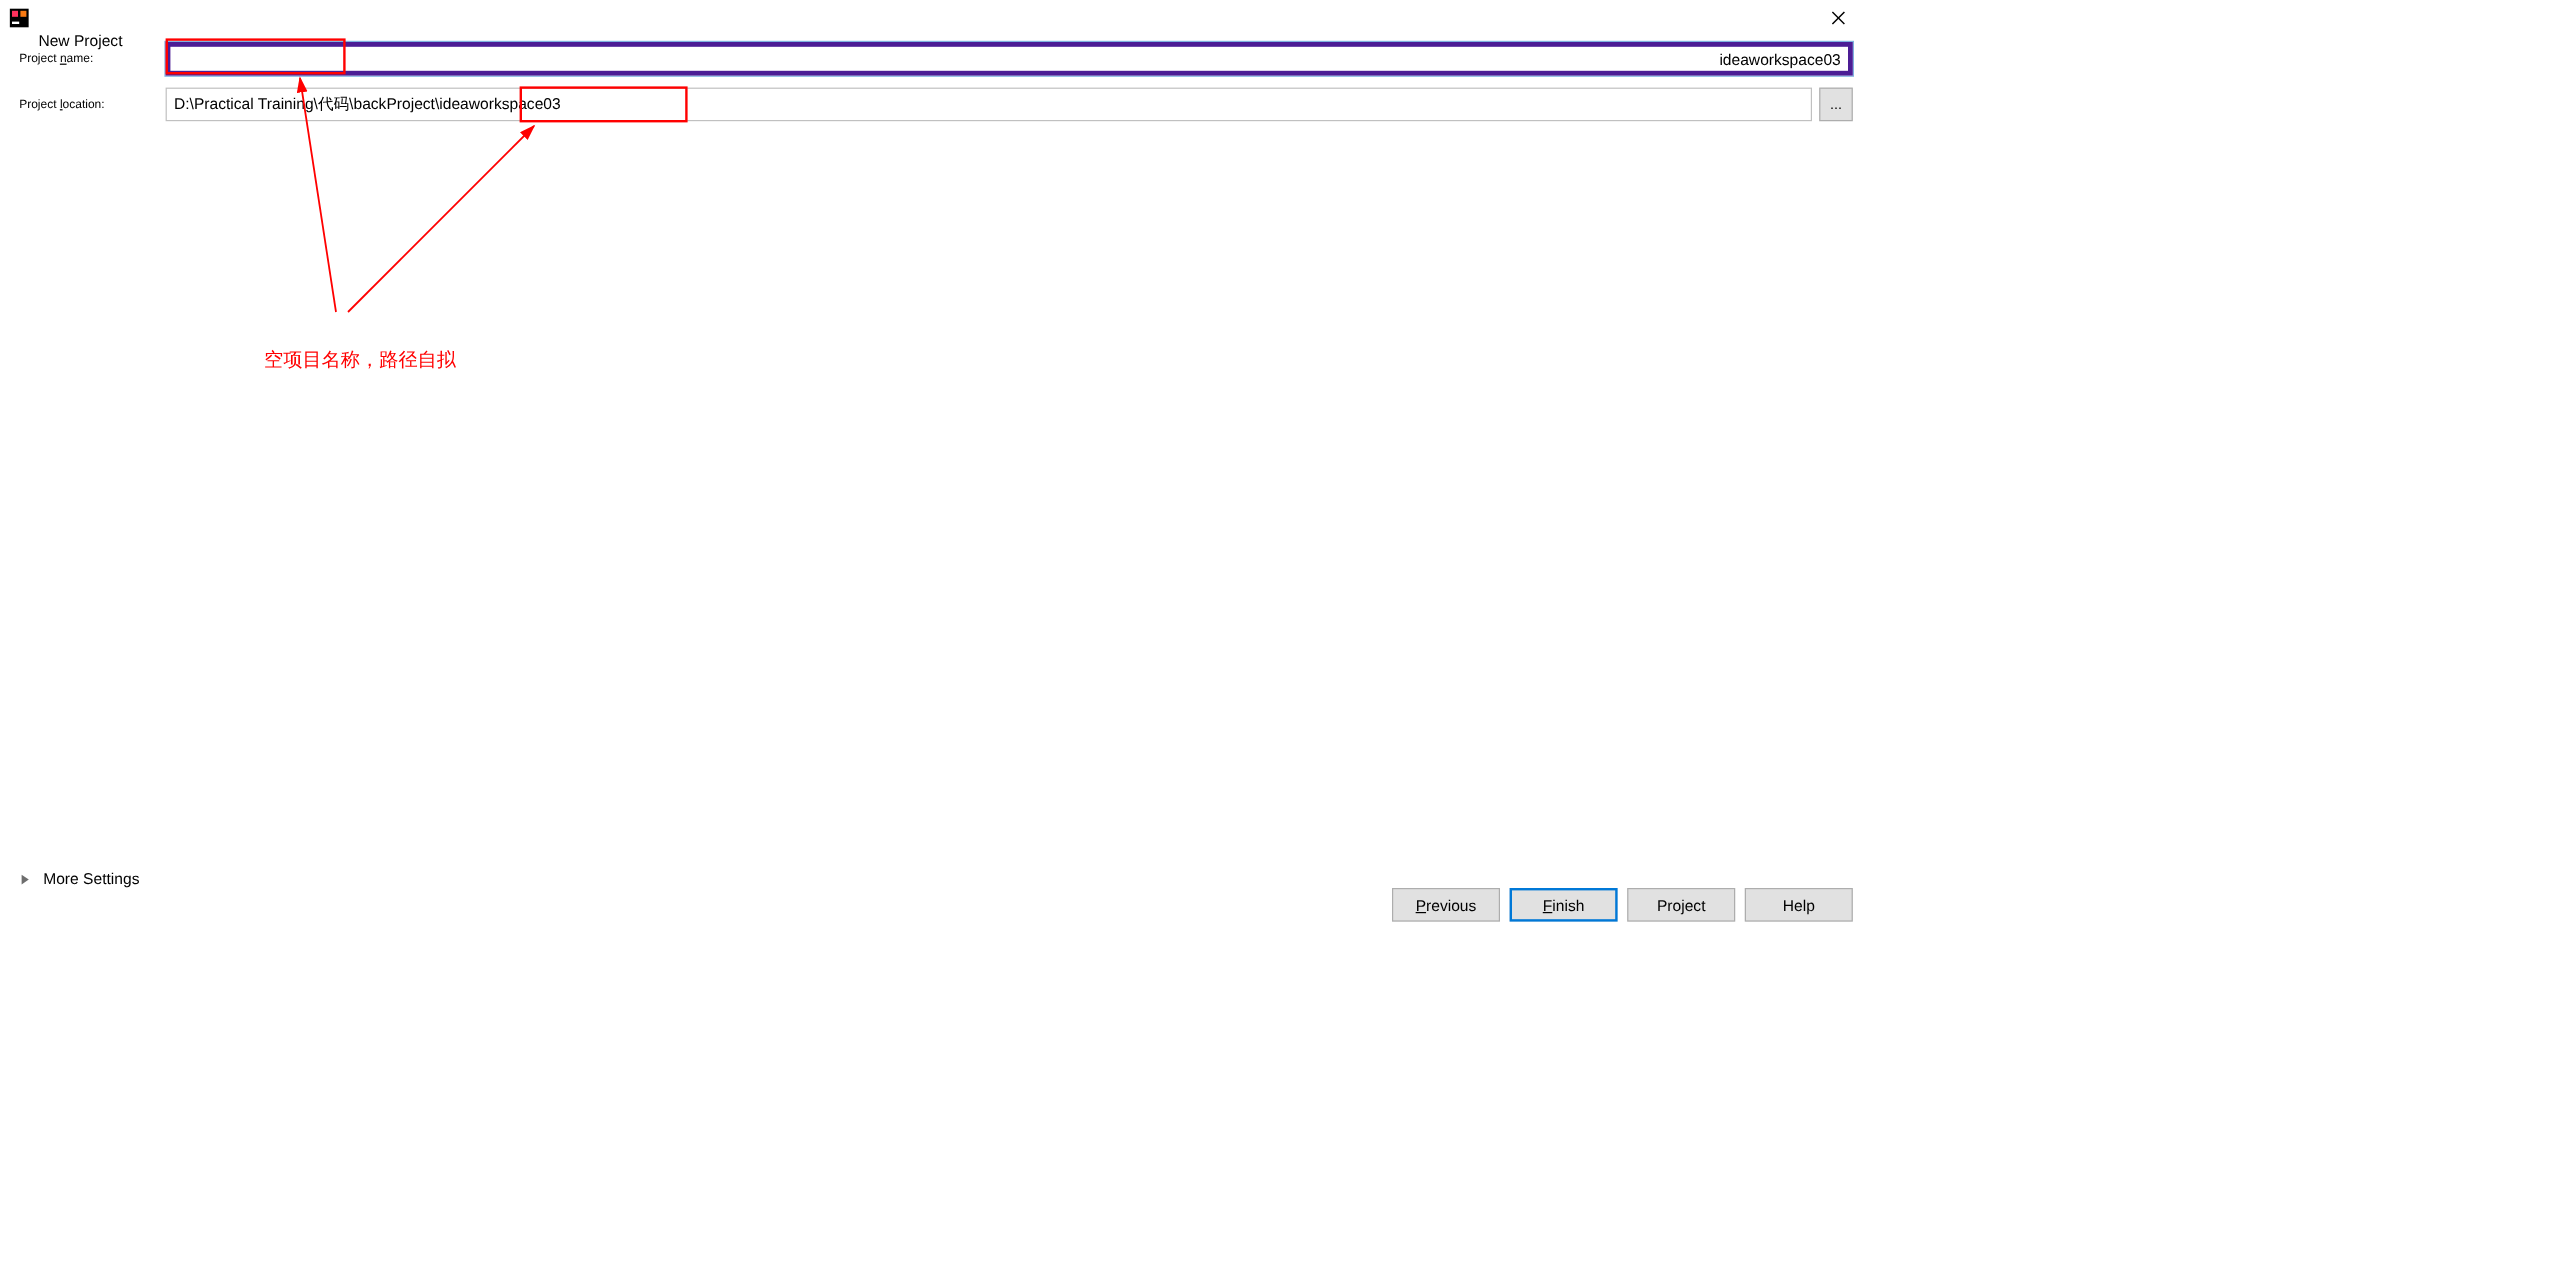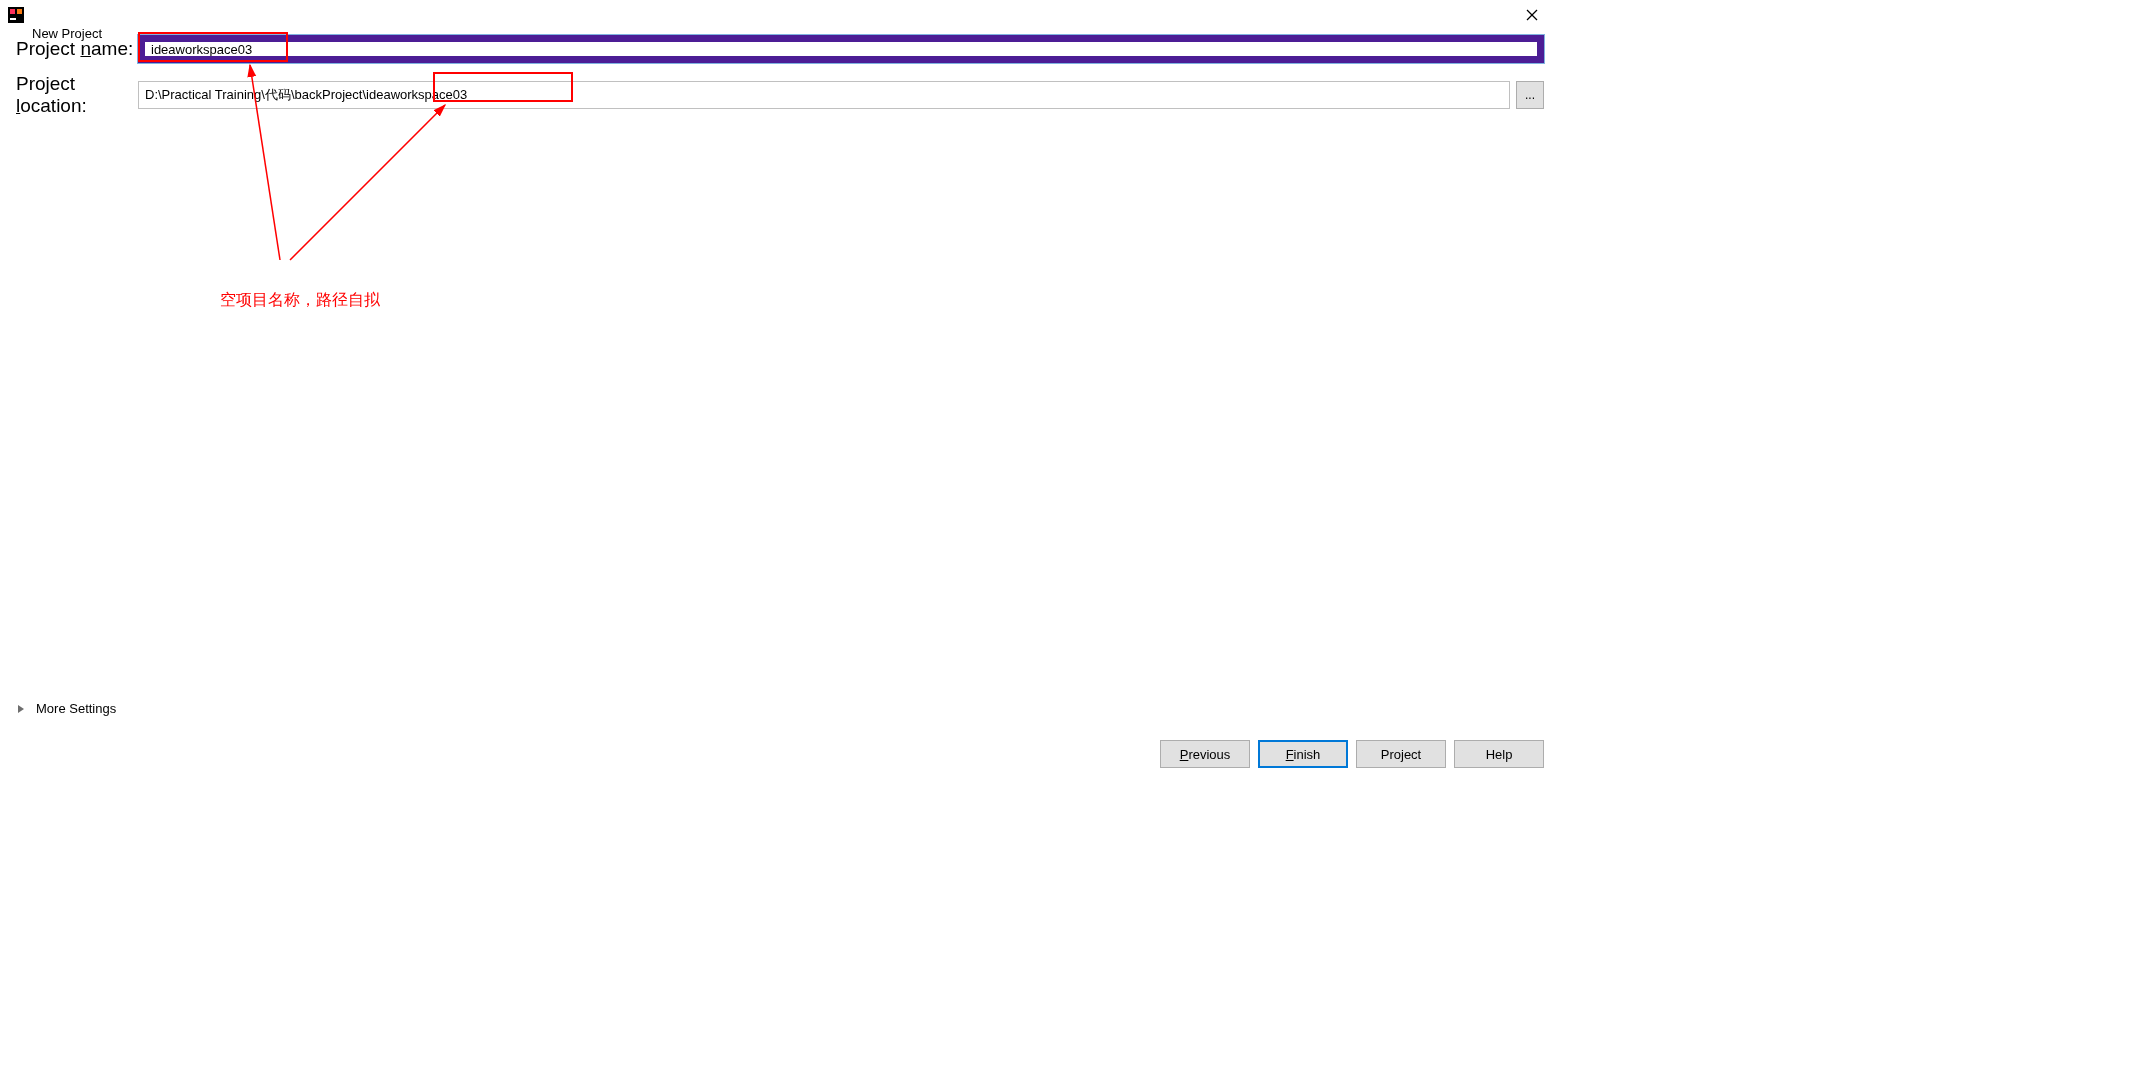--- a/index.html
+++ b/index.html
@@ -42,36 +42,37 @@
       position: relative;
       padding: 5px 16px 0 16px;
     }
     .row {
       display: flex;
       align-items: center;
       margin-bottom: 10px;
     }
     .row label {
       width: 122px;
-      font-size: 19px;
+      font-size: 10px;
       color: #000;
     }
     .row label .mnemonic { text-decoration: underline; }
     .row input[type="text"] {
       flex: 1;
       height: 28px;
       padding: 2px 6px;
       font-size: 13px;
       border: 1px solid #c0c0c0;
       background: #fff;
       outline: none;
     }
     .row input.focused {
-      border: 7px solid #4c1d95;
+      border: 4px solid #4c1d95;
       box-shadow: 0 0 0 1px #7fb3e0;
+      text-align: right;
     }
     .browse-btn {
       width: 28px; height: 28px;
       margin-left: 6px;
       border: 1px solid #adadad;
       background: #e1e1e1;
       cursor: pointer;
       font-size: 12px;
       display: flex; align-items: center; justify-content: center;
     }
@@ -91,21 +92,20 @@
       pointer-events: none;
     }
     .bottom-area {
       position: absolute;
       left: 0; right: 0; bottom: 0;
       padding: 0 16px 12px 16px;
     }
     .more-settings {
       display: flex;
       align-items: center;
-      margin-bottom: 24px;
       cursor: pointer;
       font-size: 13px;
     }
     .more-settings .triangle-icon {
       width: 12px; height: 12px;
       margin-right: 8px;
       display: inline-flex;
       align-items: center;
     }
     .button-row {

